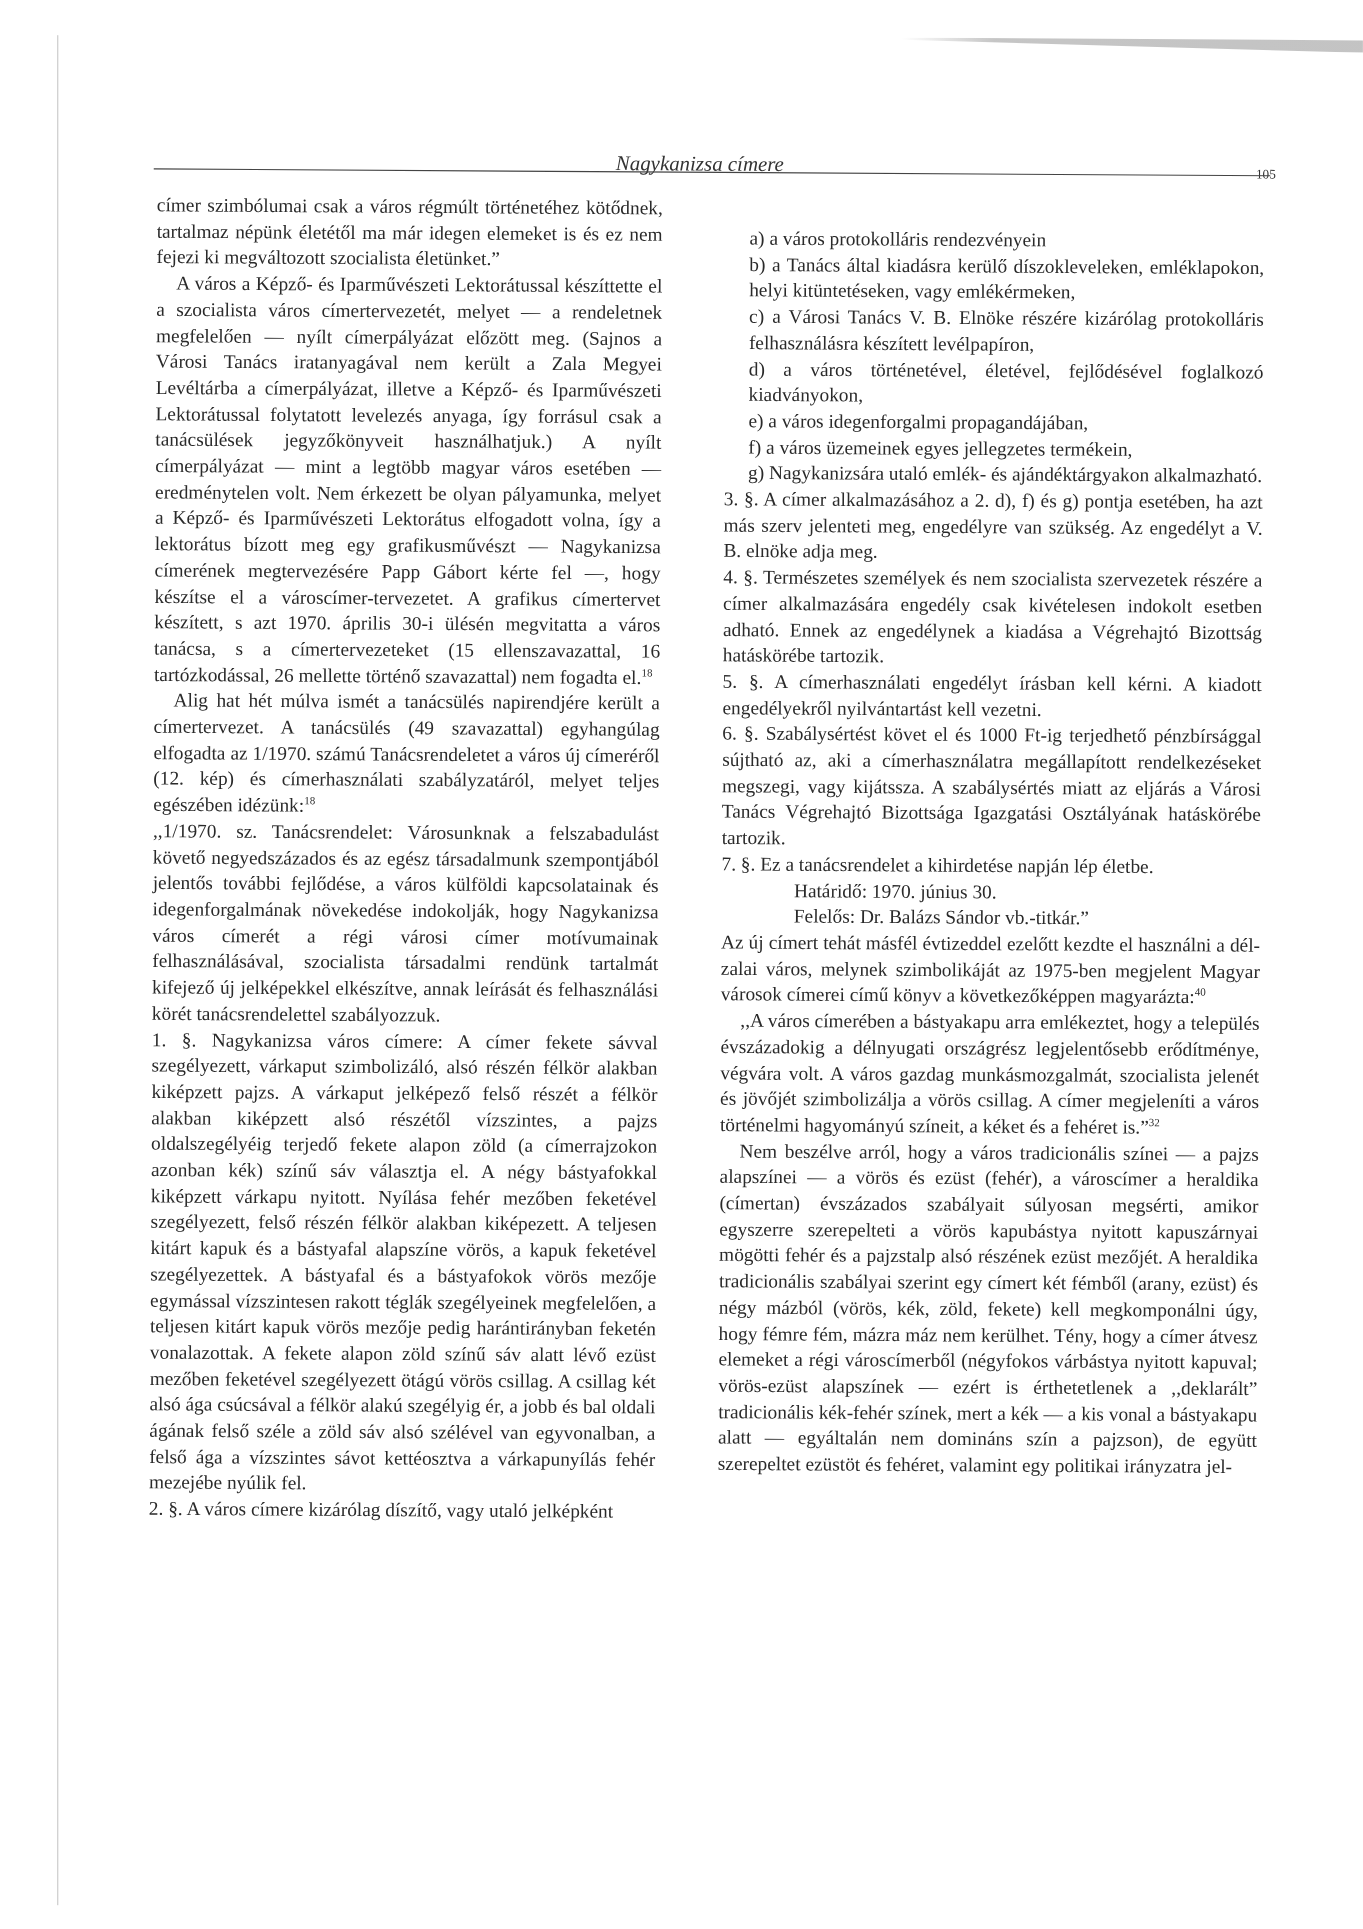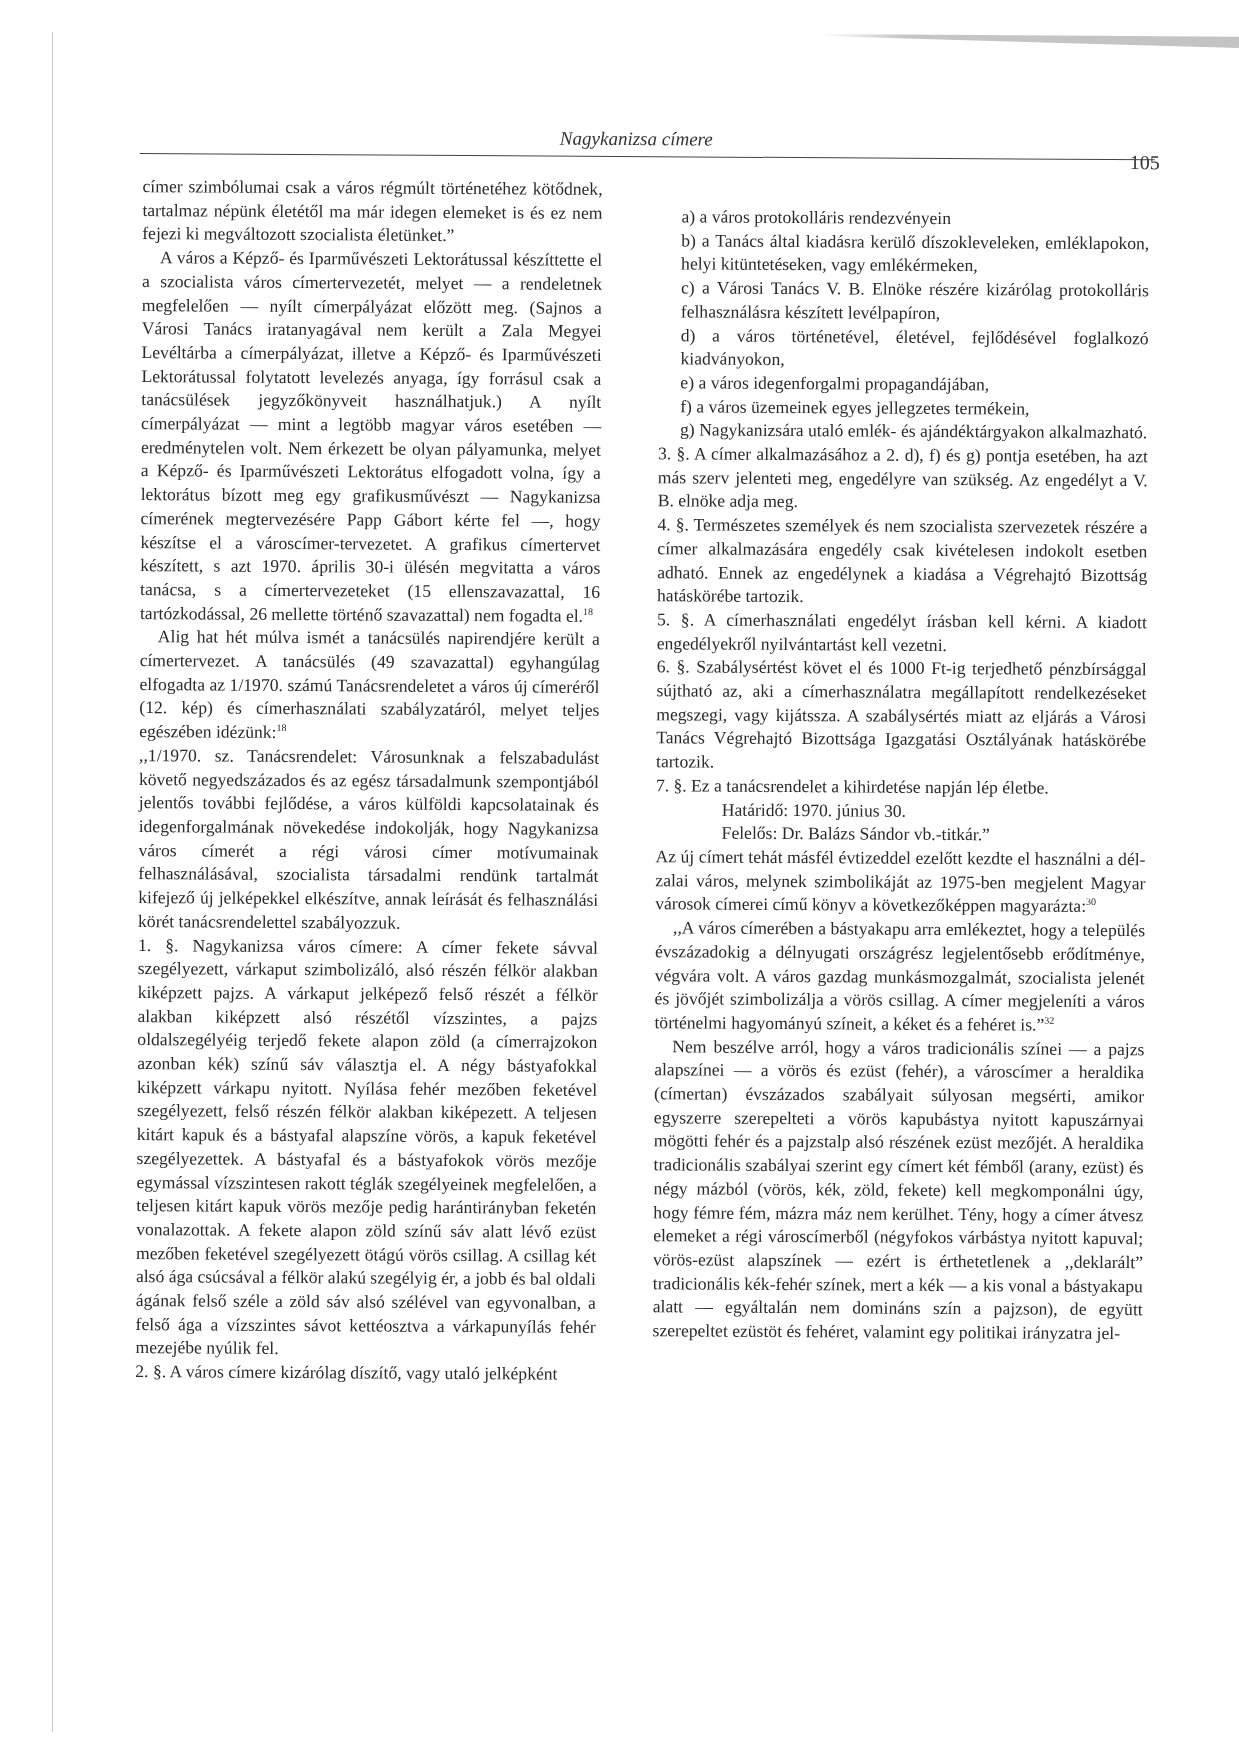--- a/index.html
+++ b/index.html
@@ -18,25 +18,25 @@
     clip-path: polygon(0 0, 100% 20%, 100% 100%, 0 15%);
   }
   .page {
     position: absolute; left: 0; top: 0; width: 1239px; height: 1754px;
     transform: rotate(0.35deg); transform-origin: 620px 120px;
   }
   .running-head {
     position: absolute; left: 140px; top: 120px; width: 1020px; height: 40px;
   }
   .running-title {
-    position: absolute; left: 420px; top: 8px;
+    position: absolute; left: 420px; top: 19px;
     font-style: italic; font-size: 19px; color: #333;
   }
   .page-number {
-    position: absolute; right: 0; top: 28px; font-size: 20px; color: #333;
+    position: absolute; right: 0; top: 28px; font-size: 12px; color: #333;
   }
   .head-rule {
     position: absolute; left: 0; top: 36px; width: 1015px; height: 0;
     border-top: 1.6px solid #444;
   }
   .column {
     position: absolute; top: 178px; width: 460px;
     font-size: 17.6px; line-height: 23.7px; text-align: justify;
     hyphens: manual;
   }
@@ -80,17 +80,17 @@
     <p class="list-item">e) a város idegenforgalmi propagandájában,</p>
     <p class="list-item">f) a város üzemeinek egyes jellegzetes termékein,</p>
     <p class="list-item">g) Nagykanizsára utaló emlék- és ajándéktárgyakon alkalmazható.</p>
     <p class="section">3. §. A címer alkalmazásához a 2. d), f) és g) pontja esetében, ha azt más szerv jelenteti meg, engedélyre van szükség. Az engedélyt a V. B. elnöke adja meg.</p>
     <p class="section">4. §. Természetes személyek és nem szocialista szervezetek részére a címer alkalmazására engedély csak kivételesen indokolt esetben adható. Ennek az engedélynek a kiadása a Végrehajtó Bizottság hatáskörébe tartozik.</p>
     <p class="section">5. §. A címerhasználati engedélyt írásban kell kérni. A kiadott engedélyekről nyilvántartást kell vezetni.</p>
     <p class="section">6. §. Szabálysértést követ el és 1000 Ft-ig terjedhető pénzbírsággal sújtható az, aki a címerhasználatra megállapított rendelkezéseket megszegi, vagy kijátssza. A szabálysértés miatt az eljárás a Városi Tanács Végrehajtó Bizottsága Igazgatási Osztályának hatáskörébe tartozik.</p>
     <p class="section">7. §. Ez a tanácsrendelet a kihirdetése napján lép életbe.</p>
     <p class="deadline">Határidő: 1970. június 30.</p>
     <p class="deadline">Felelős: Dr. Balázs Sándor vb.-titkár.”</p>
-    <p><span>Az új címert tehát másfél évtizeddel ezelőtt kezdte el használni a dél-zalai város, melynek szimbolikáját az 1975-ben megjelent Magyar városok címerei című könyv a következőképpen magyarázta:</span><sup>30</sup></p>
+    <p><span>Az új címert tehát másfél évtizeddel ezelőtt kezdte el használni a dél-zalai város, melynek szimbolikáját az 1975-ben megjelent Magyar városok címerei című könyv a következőképpen magyarázta:</span><sup>40</sup></p>
     <p class="indent"><span>,,A város címerében a bástyakapu arra emlékeztet, hogy a település évszázadokig a délnyugati országrész legjelentősebb erődítménye, végvára volt. A város gazdag munkásmozgalmát, szocialista jelenét és jövőjét szimbolizálja a vörös csillag. A címer megjeleníti a város történelmi hagyományú színeit, a kéket és a fehéret is.”</span><sup>32</sup></p>
     <p class="indent">Nem beszélve arról, hogy a város tradicionális színei — a pajzs alapszínei — a vörös és ezüst (fehér), a városcímer a heraldika (címertan) évszázados szabályait súlyosan megsérti, amikor egyszerre szerepelteti a vörös kapubástya nyitott kapuszárnyai mögötti fehér és a pajzstalp alsó részének ezüst mezőjét. A heraldika tradicionális szabályai szerint egy címert két fémből (arany, ezüst) és négy mázból (vörös, kék, zöld, fekete) kell megkomponálni úgy, hogy fémre fém, mázra máz nem kerülhet. Tény, hogy a címer átvesz elemeket a régi városcímerből (négyfokos várbástya nyitott kapuval; vörös-ezüst alapszínek — ezért is érthetetlenek a ,,deklarált” tradicionális kék-fehér színek, mert a kék — a kis vonal a bástyakapu alatt — egyáltalán nem domináns szín a pajzson), de együtt szerepeltet ezüstöt és fehéret, valamint egy politikai irányzatra jel-</p>
   </div>
 </div>
 
 </body></html>

